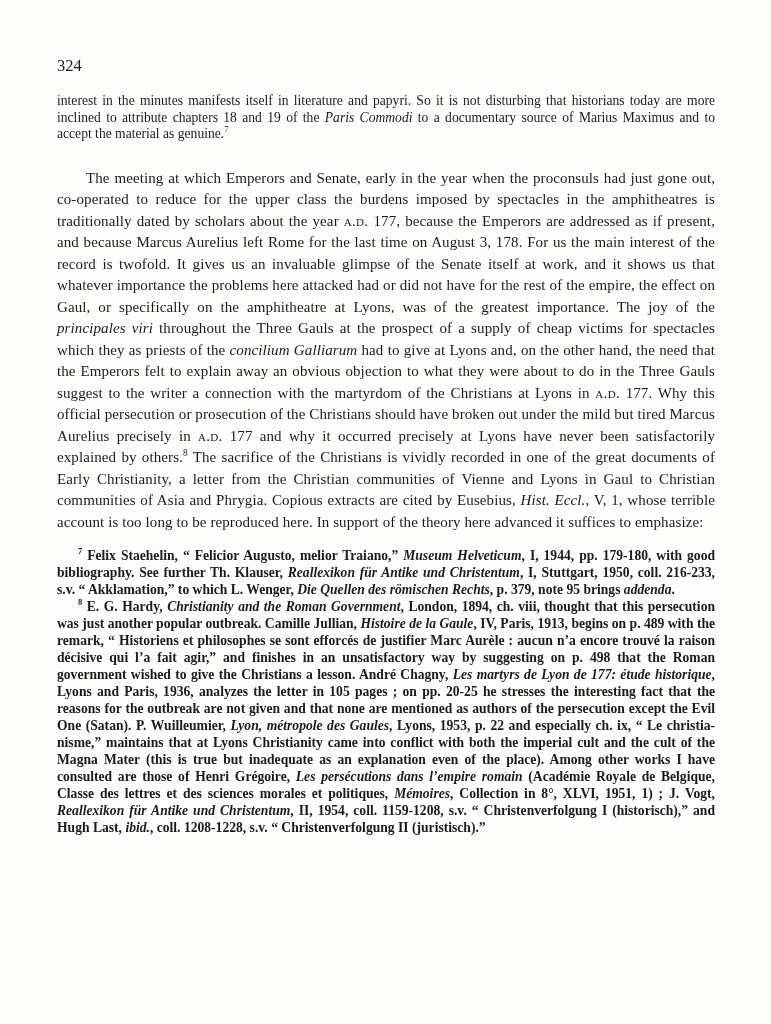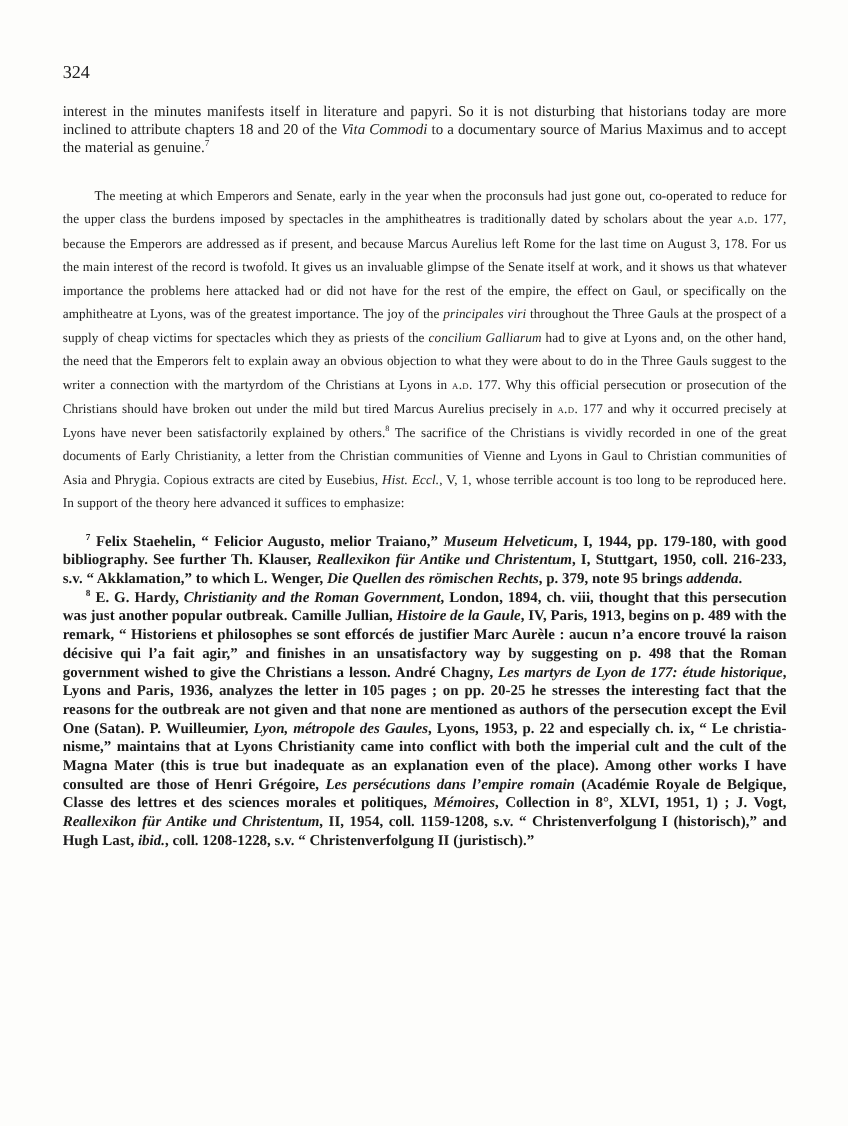--- a/index.html
+++ b/index.html
@@ -35,21 +35,21 @@
     white-space: nowrap;
   }
   .intro {
     margin: 17px 0 0 0;
     font-size: 13.6px;
     line-height: 16.6px;
     text-align: justify;
   }
   .main-text {
     margin: 25px 0 0 0;
-    font-size: 12px;
+    font-size: 15px;
     line-height: 21.5px;
     text-align: justify;
     text-indent: 29px;
     letter-spacing: 0.1px;
   }
   .footnotes {
     margin-top: 14px;
     font-weight: bold;
   }
   .footnote {
@@ -66,21 +66,21 @@
 </head>
 <body>
 
 <div class="page">
   <div class="column">
 
     <header class="running-header">
       <span class="page-number">324</span>
     </header>
 
-    <p class="intro"><span>interest in the minutes manifests itself in literature and papyri. So it is not disturbing that historians today are more inclined to attribute chapters 18 and 20 of the </span><span class="run-italic">Vita Commodi</span><span> to a documentary source of Marius Maximus and to accept the material as genuine.</span><span class="run-sup">7</span></p>
+    <p class="intro"><span>interest in the minutes manifests itself in literature and papyri. So it is not disturbing that historians today are more inclined to attribute chapters 18 and 19 of the </span><span class="run-italic">Paris Commodi</span><span> to a documentary source of Marius Maximus and to accept the material as genuine.</span><span class="run-sup">7</span></p>
 
     <p class="main-text"><span>The meeting at which Emperors and Senate, early in the year when the proconsuls had just gone out, co-operated to reduce for the upper class the burdens imposed by spectacles in the amphitheatres is traditionally dated by scholars about the year </span><span class="run-smallcaps">a.d.</span><span> 177, because the Emperors are addressed as if present, and because Marcus Aurelius left Rome for the last time on August 3, 178. For us the main interest of the record is twofold. It gives us an invaluable glimpse of the Senate itself at work, and it shows us that whatever importance the problems here attacked had or did not have for the rest of the empire, the effect on Gaul, or specifically on the amphitheatre at Lyons, was of the greatest importance. The joy of the </span><span class="run-italic">principales viri</span><span> throughout the Three Gauls at the prospect of a supply of cheap victims for spectacles which they as priests of the </span><span class="run-italic">concilium Galliarum</span><span> had to give at Lyons and, on the other hand, the need that the Emperors felt to explain away an obvious objection to what they were about to do in the Three Gauls suggest to the writer a connection with the martyrdom of the Christians at Lyons in </span><span class="run-smallcaps">a.d.</span><span> 177. Why this official persecution or prosecution of the Christians should have broken out under the mild but tired Marcus Aurelius precisely in </span><span class="run-smallcaps">a.d.</span><span> 177 and why it occurred precisely at Lyons have never been satisfactorily explained by others.</span><span class="run-sup">8</span><span> The sacrifice of the Christians is vividly recorded in one of the great documents of Early Christianity, a letter from the Christian communities of Vienne and Lyons in Gaul to Christian communities of Asia and Phrygia. Copious extracts are cited by Eusebius, </span><span class="run-italic">Hist. Eccl.</span><span>, V, 1, whose terrible account is too long to be reproduced here. In support of the theory here advanced it suffices to emphasize:</span></p>
 
     <section class="footnotes">
       <p class="footnote"><span class="run-sup">7</span><span> Felix Staehelin, “ Felicior Augusto, melior Traiano,” </span><span class="run-italic">Museum Helveticum</span><span>, I, 1944, pp. 179-180, with good bibliography. See further Th. Klauser, </span><span class="run-italic">Reallexikon für Antike und Christentum</span><span>, I, Stuttgart, 1950, coll. 216-233, s.v. “ Akklamation,” to which L. Wenger, </span><span class="run-italic">Die Quellen des römischen Rechts</span><span>, p. 379, note 95 brings </span><span class="run-italic">addenda</span><span>.</span></p>
       <p class="footnote"><span class="run-sup">8</span><span> E. G. Hardy, </span><span class="run-italic">Christianity and the Roman Government</span><span>, London, 1894, ch. viii, thought that this persecution was just another popular outbreak. Camille Jullian, </span><span class="run-italic">Histoire de la Gaule</span><span>, IV, Paris, 1913, begins on p. 489 with the remark, “ Historiens et philosophes se sont efforcés de justifier Marc Aurèle : aucun n’a encore trouvé la raison décisive qui l’a fait agir,” and finishes in an unsatisfactory way by suggesting on p. 498 that the Roman government wished to give the Christians a lesson. André Chagny, </span><span class="run-italic">Les martyrs de Lyon de 177: étude historique</span><span>, Lyons and Paris, 1936, analyzes the letter in 105 pages ; on pp. 20-25 he stresses the interesting fact that the reasons for the outbreak are not given and that none are mentioned as authors of the persecution except the Evil One (Satan). P. Wuilleumier, </span><span class="run-italic">Lyon, métropole des Gaules</span><span>, Lyons, 1953, p. 22 and especially ch. ix, “ Le christia-nisme,” maintains that at Lyons Christianity came into conflict with both the imperial cult and the cult of the Magna Mater (this is true but inadequate as an explanation even of the place). Among other works I have consulted are those of Henri Grégoire, </span><span class="run-italic">Les persécutions dans l’empire romain</span><span> (Académie Royale de Belgique, Classe des lettres et des sciences morales et politiques, </span><span class="run-italic">Mémoires</span><span>, Collection in 8°, XLVI, 1951, 1) ; J. Vogt, </span><span class="run-italic">Reallexikon für Antike und Christentum</span><span>, II, 1954, coll. 1159-1208, s.v. “ Christenverfolgung I (historisch),” and Hugh Last, </span><span class="run-italic">ibid.</span><span>, coll. 1208-1228, s.v. “ Christenverfolgung II (juristisch).”</span></p>
     </section>
 
   </div>
 </div>

